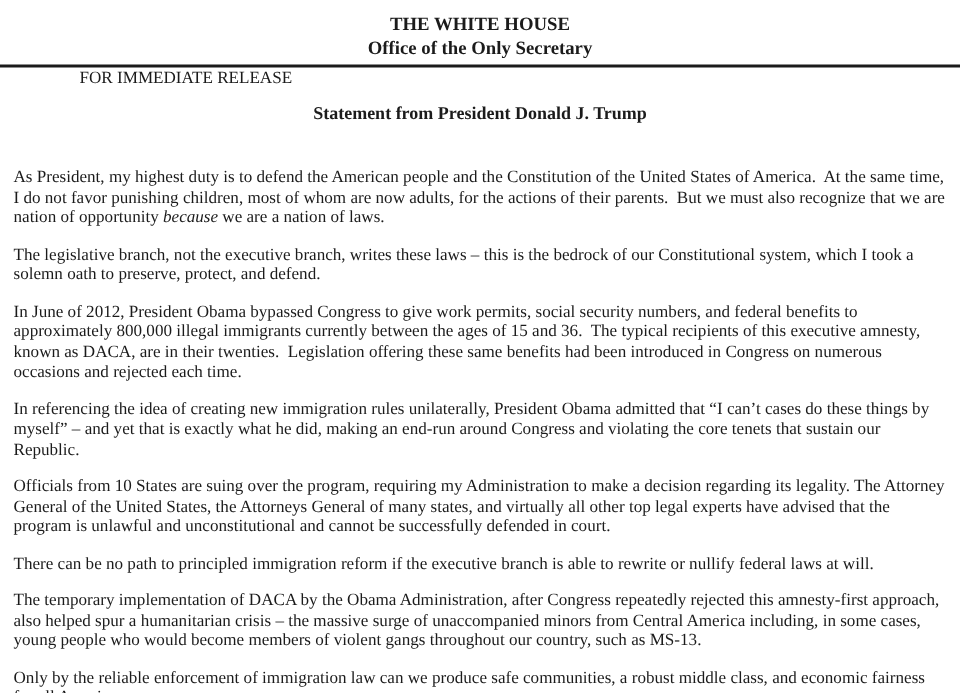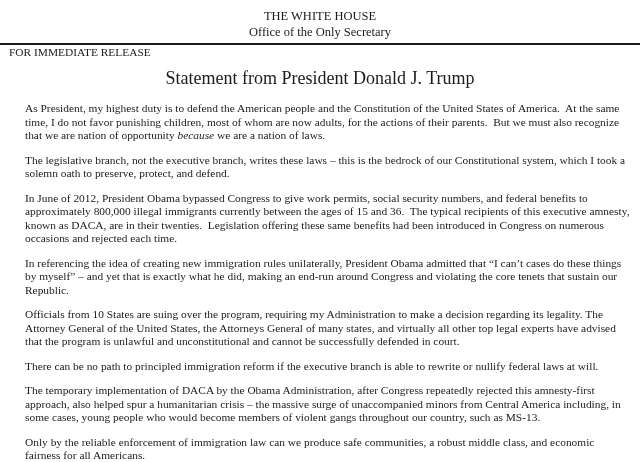--- a/index.html
+++ b/index.html
@@ -15,41 +15,43 @@
     overflow: hidden;
   }
   .doc {
     padding: 8px 9px 0 9px;
     box-sizing: border-box;
   }
   .masthead {
     text-align: center;
     font-size: 12.5px;
     line-height: 16px;
+    font-weight: bold;
   }
   .rule {
     height: 0;
     border: 0;
     border-top: 2px solid #1b1b1b;
     margin: 3px -9px 1px -9px; 
   }
   .release-block {
     font-size: 11.4px;
     line-height: 13.4px;
+    margin-left: 44px;
   }
   .title {
     text-align: center;
-    font-weight: normal;
-    font-size: 18px;
-    margin: 9px 0 13px 0;
+    font-weight: bold;
+    font-size: 12px;
+    margin: 9px 0 29px 0;
   }
   .para {
     font-size: 11.4px;
     line-height: 13.5px;
-    margin: 0 0 11px 16px;
+    margin: 0 0 11px 0;
     white-space: pre-wrap;
   }
   .italic {
     font-style: italic;
   }
 </style>
 </head>
 <body>
 
 <div class="doc">

